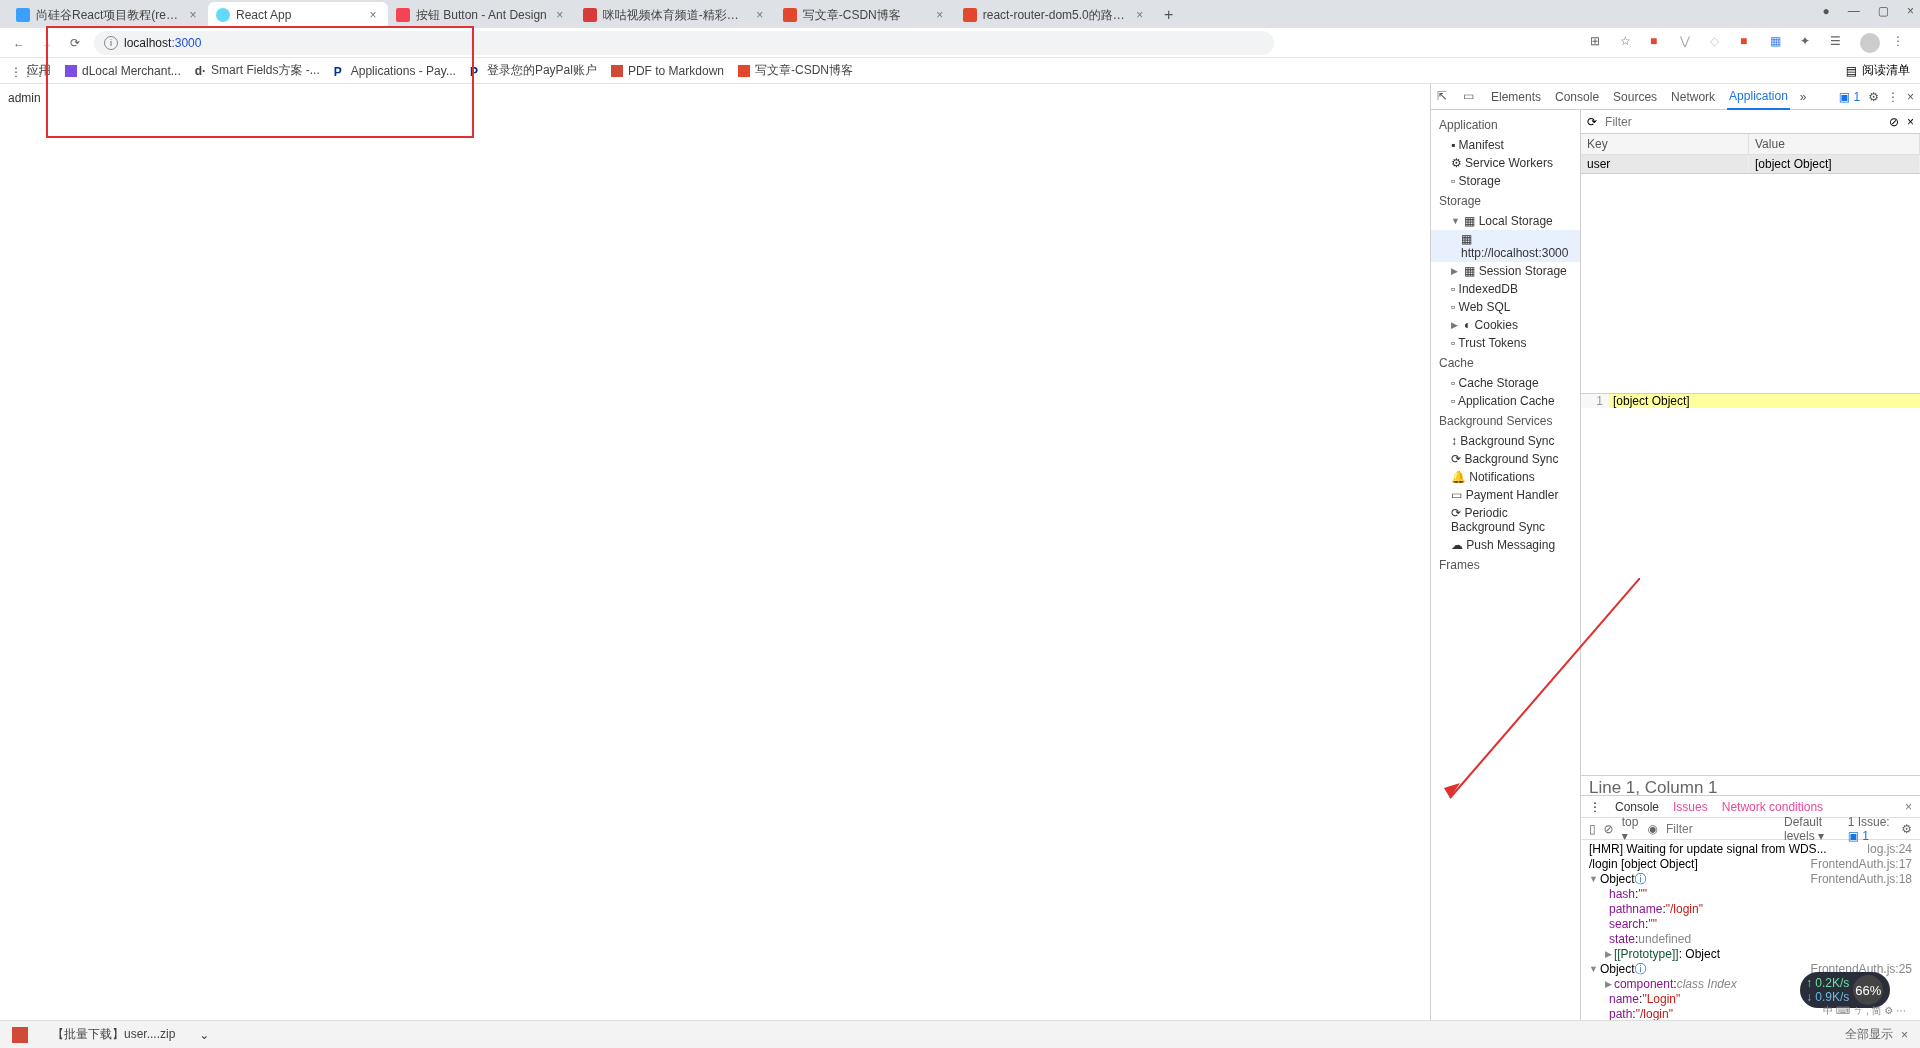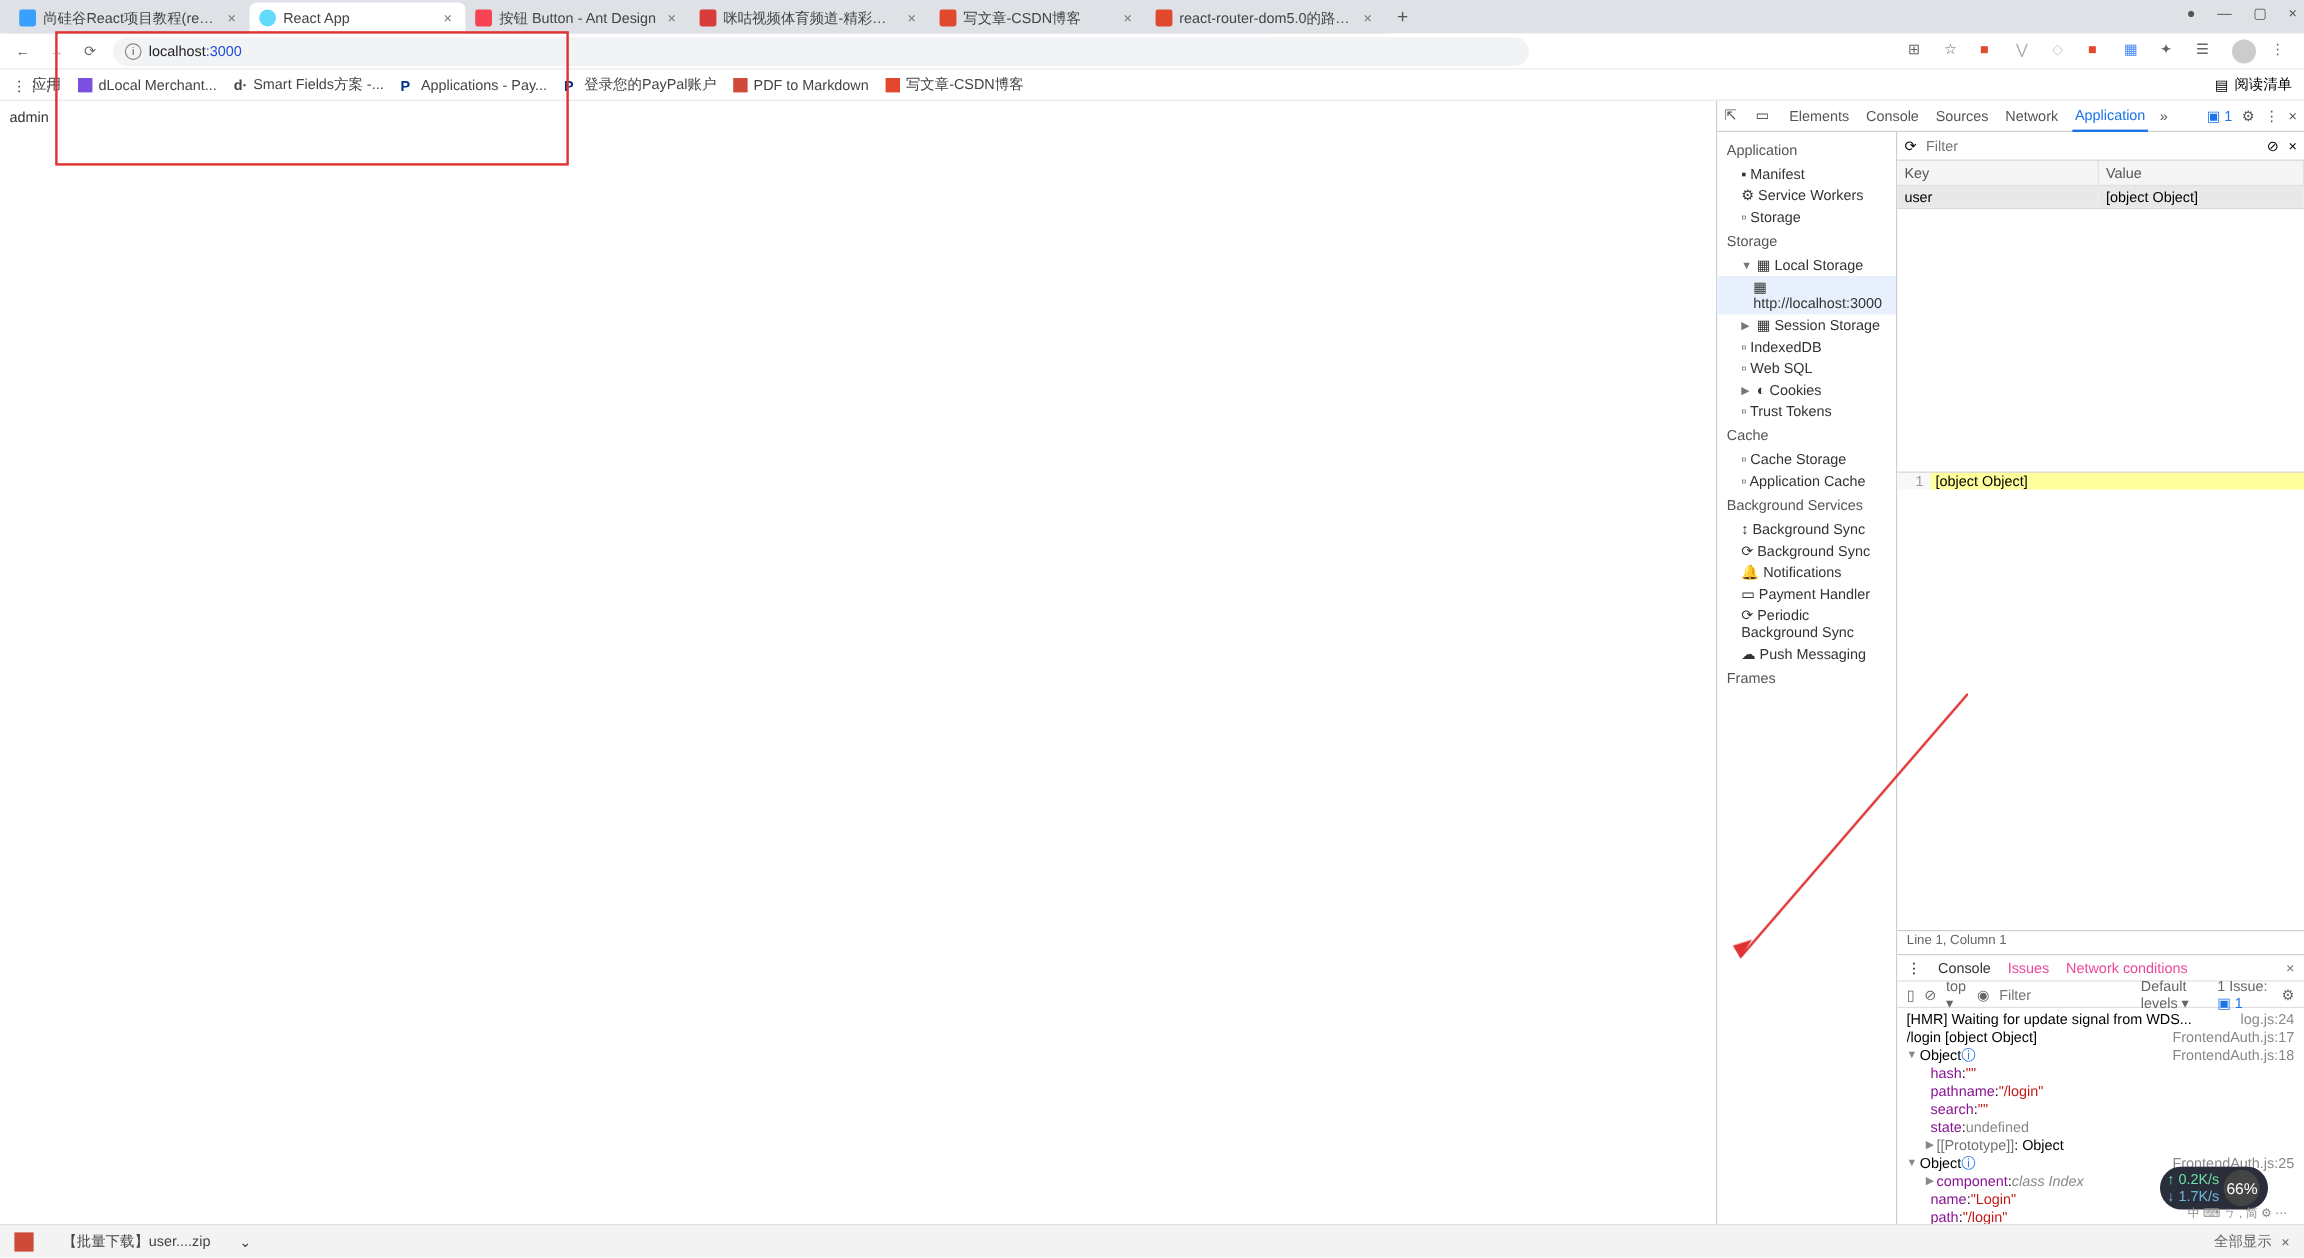--- a/index.html
+++ b/index.html
@@ -51,35 +51,35 @@
 .kv-row div{padding:2px 6px;border-right:1px solid #eee}
 .kv-row.sel{background:#e8e8e8}
 .col-k{width:168px}
 .col-v{flex:1}
 .kv-empty{height:220px;border-bottom:1px solid #cfcfcf}
 .code-view{flex:1;font-family:Consolas,monospace;font-size:11px}
 .code-line{display:flex}
 .gutter{width:28px;text-align:right;padding-right:6px;color:#999;background:#f8f8f8}
 .code-txt{flex:1;padding:0 4px}
 .hl{background:#ffff9e}
-.status-ln{border-top:1px solid #cfcfcf;height:20px;padding:2px 8px;color:#666;font-size:11px}
+.status-ln{border-top:1px solid #cfcfcf;height:20px;padding:2px 8px;color:#666;font-size:17px}
 .console-sec{border-top:1px solid #cfcfcf}
 .con-tabs{height:22px;display:flex;align-items:center;gap:14px;padding:0 8px;border-bottom:1px solid #e0e0e0}
 .con-tabs .ct{color:#ec4899;cursor:pointer}
 .con-tabs .ct.active{color:#333;font-weight:500}
 .con-tabs .close-r{margin-left:auto;color:#777}
 .con-toolbar{height:22px;display:flex;align-items:center;gap:8px;padding:0 8px;border-bottom:1px solid #e0e0e0;color:#666}
 .con-toolbar input{border:none;outline:none;width:110px}
 .con-body{font-family:Consolas,monospace;font-size:11px;padding:2px 0;max-height:180px;overflow:auto}
 .con-line{display:flex;padding:0 8px;line-height:15px}
 .con-line .src{margin-left:auto;color:#888;}
 .obj-key{color:#881391}
 .obj-str{color:#c41a16}
 .obj-bool{color:#888}
-.obj-proto{color:#737373}
+.obj-proto{color:#14532d}
 .tri2{color:#888;font-size:9px;padding-right:2px}
 .footer{position:absolute;bottom:0;left:0;right:0;height:28px;background:#f3f3f3;border-top:1px solid #ddd;display:flex;align-items:center;padding:0 12px;gap:10px}
 .footer .dl{display:flex;align-items:center;gap:24px;color:#444}
 .footer .right{margin-left:auto;display:flex;gap:8px;align-items:center;color:#666}
 .speed-widget{position:absolute;right:30px;bottom:40px;width:90px;height:36px;background:#2a2d3a;border-radius:18px;display:flex;align-items:center;color:#ccc;font-size:9px;padding:0 6px;gap:4px}
 .speed-widget .big{width:30px;height:30px;border-radius:50%;background:#444;color:#fff;display:flex;align-items:center;justify-content:center;font-size:13px}
 .red-arrow{position:absolute;right:280px;bottom:240px;width:200px;height:230px;pointer-events:none}
 .ime-bar{position:absolute;right:14px;bottom:30px;color:#888;font-size:10px}
 svg{display:block}
 </style>
@@ -307,21 +307,21 @@
 </div>
 
 <svg class="red-arrow">
     <line x1="200" y1="0" x2="10" y2="220" stroke="#e03030" stroke-width="2"></line>
     <polygon points="10,220 20,205 4,210" fill="#e03030"></polygon>
   </svg>
 
 <div class="speed-widget">
   <div>
       <div style="color:#6fe0a5">↑ <span>0.2K/s</span></div>
-      <div style="color:#6fb8e0">↓ <span>1.7K/s</span></div>
+      <div style="color:#6fb8e0">↓ <span>0.9K/s</span></div>
     </div>
   <div class="big">66%</div>
 </div>
 
 <div class="ime-bar">中 ⌨ ㄅ , 简 ⚙ ⋯</div>
 
 <div class="footer">
   <div class="dl">
     <span style="width:16px;height:16px;background:#d04a3a"></span>
     <span>【批量下载】user....zip</span>

